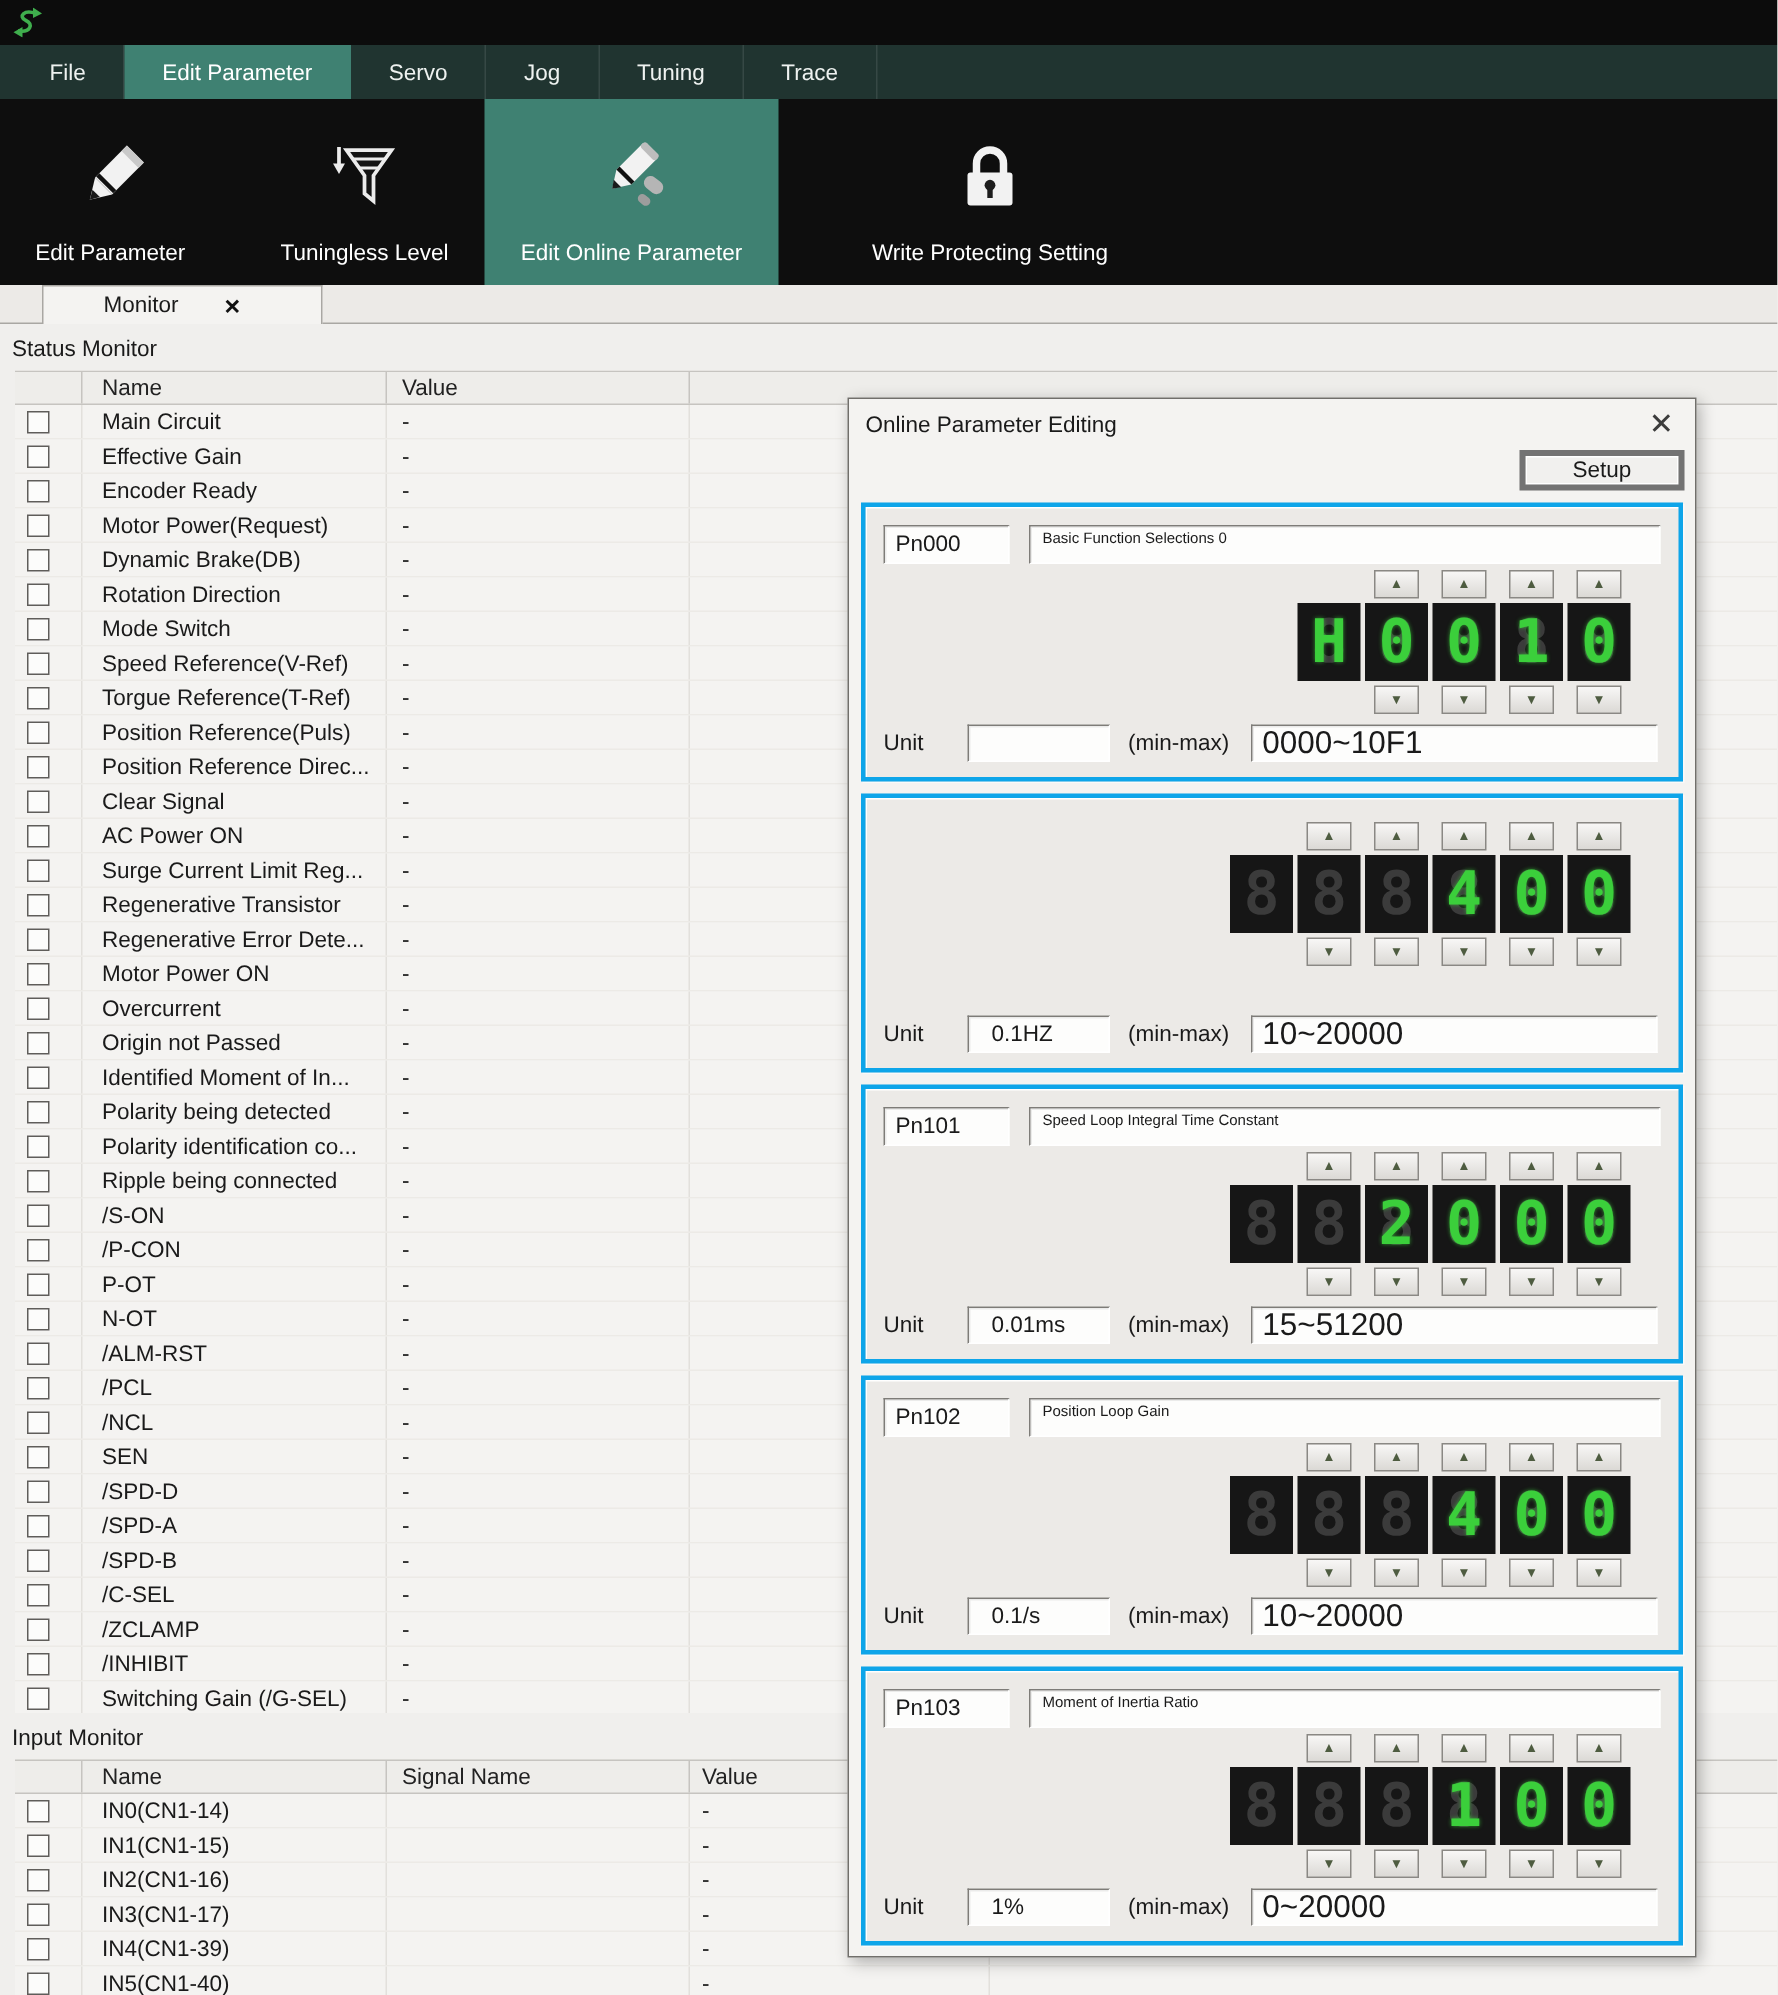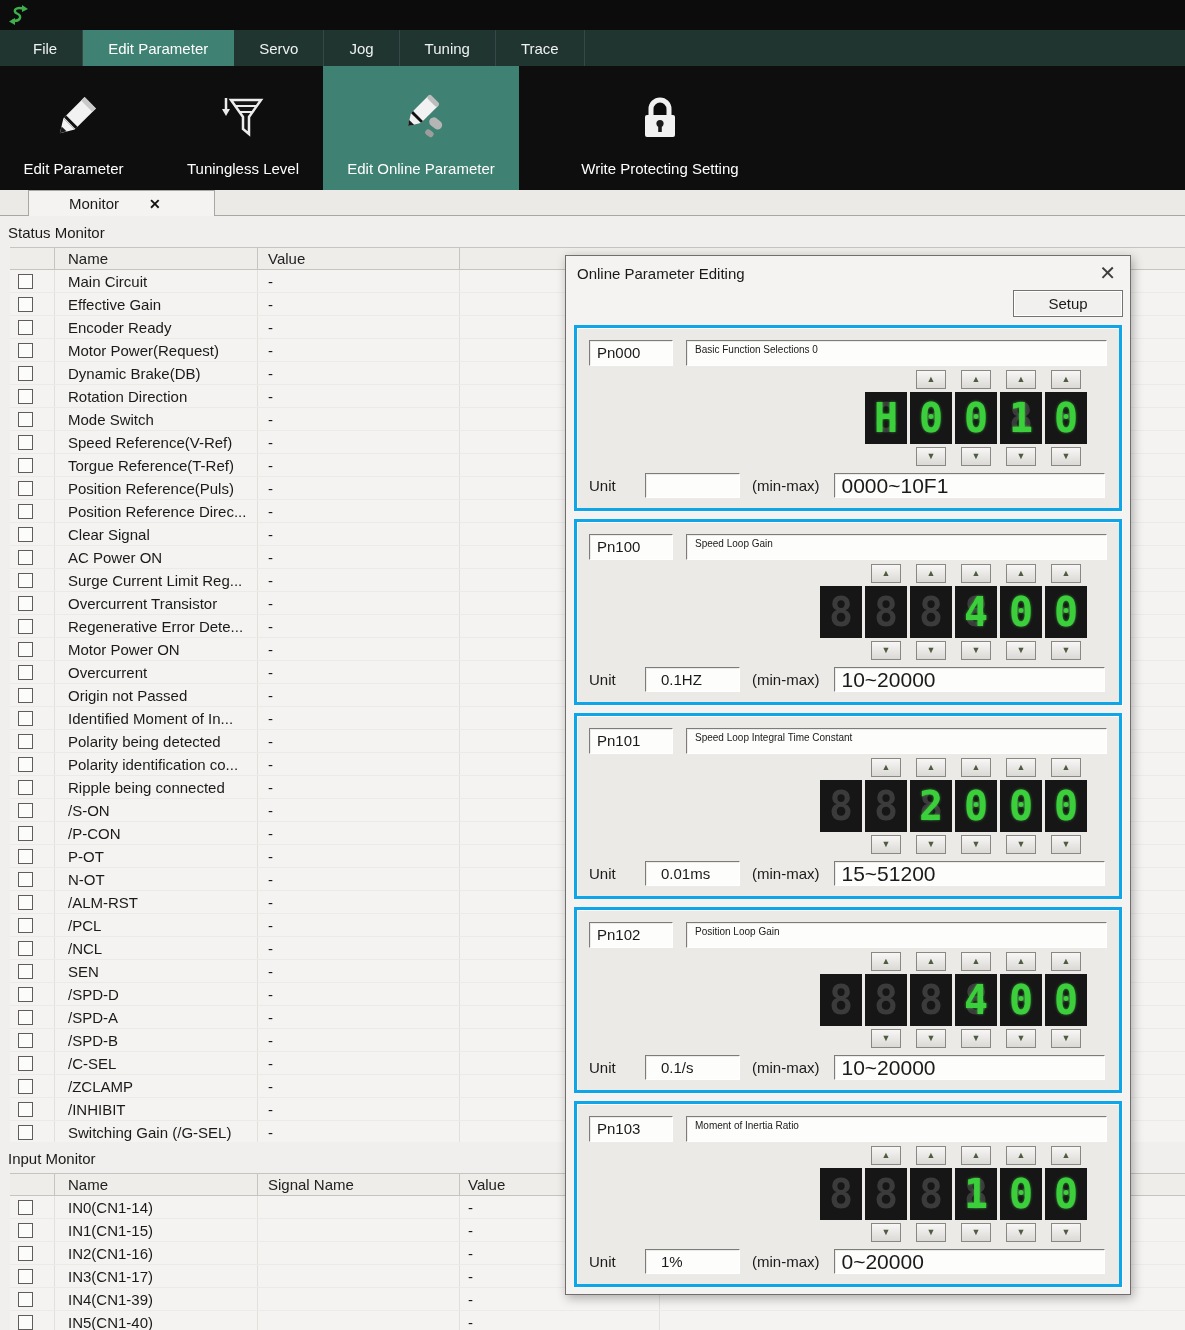--- a/index.html
+++ b/index.html
@@ -39,26 +39,26 @@
   .thead .c-name{border-right:1px solid #c6c4c0}
   .c-value,.c-signal{width:202px;height:100%;display:flex;align-items:center;padding-left:10px;border-right:1px solid #e2e0dc;overflow:hidden;white-space:nowrap}
   .thead .c-value,.thead .c-signal{border-right:1px solid #c6c4c0}
   .c-value2{width:200px;height:100%;display:flex;align-items:center;padding-left:8px;border-right:1px solid #e2e0dc;overflow:hidden;white-space:nowrap}
   .thead .c-value2{border-right:1px solid #c6c4c0}
   .c-rest{flex:1;height:100%}
   .cb{width:15px;height:15px;border:1px solid #5f5d5a;background:#fcfcfb;display:inline-block}
   .status-wrap{height:895px;overflow:hidden}
 
   
-  .dialog{position:absolute;left:565px;top:255px;width:566px;height:1040px;background:#f4f3f1;
+  .dialog{position:absolute;left:565px;top:265px;width:566px;height:1040px;background:#f4f3f1;
     border:1px solid #716f6b;box-shadow:2px 3px 10px rgba(0,0,0,.30)}
   .dlg-title{height:34px;display:flex;align-items:center;justify-content:space-between;padding:0 14px 0 11px;font-size:15px}
   .dlg-close{font-size:20px;color:#3c3c3c;line-height:1}
   .dlg-setup-row{display:flex;justify-content:flex-end;padding:0 7px 8px}
-  .btn-setup{width:110px;height:27px;background:#f1f0ee;border:1px solid #737373;
+  .btn-setup{width:110px;height:27px;background:#f1f0ee;border:4px solid #737373;
     box-shadow:inset 0 0 0 1px #fff;font-size:15px;display:flex;align-items:center;justify-content:center}
   .groups{padding:0 8px;display:flex;flex-direction:column;gap:8px}
   .pgroup{height:186px;background:#eceae7;border:3px solid #0ea5e9;
     box-shadow:inset 1px 1px 0 #fff,1px 1px 0 #fbfaf9;padding:12px 12px 10px;display:flex;flex-direction:column}
   .inset{background:#fdfdfc;border:1px solid;border-color:#7e7c78 #fff #fff #7e7c78;
     box-shadow:inset 1px 1px 0 rgba(0,0,0,.07)}
   .pg-head{display:flex;align-items:center}
   .pcode{width:84px;height:26px;padding:3px 7px;font-size:15px}
   .pname{margin-left:13px;flex:1;height:26px;padding:3px 8px;font-size:10px;white-space:nowrap;overflow:hidden}
   .seg-grid{display:grid;gap:3px;justify-items:center;align-self:flex-end;margin:4px 20px 0 0}
@@ -295,21 +295,21 @@
           </div>
     <div class="c-name">Surge Current Limit Reg...</div>
     <div class="c-value">-</div>
     <div class="c-rest"></div>
   </div>
 
   <div class="trow">
     <div class="c-check">
             <span class="cb"></span>
           </div>
-    <div class="c-name">Overcurrent Transistor</div>
+    <div class="c-name">Regenerative Transistor</div>
     <div class="c-value">-</div>
     <div class="c-rest"></div>
   </div>
 
   <div class="trow">
     <div class="c-check">
             <span class="cb"></span>
           </div>
     <div class="c-name">Regenerative Error Dete...</div>
     <div class="c-value">-</div>
@@ -656,24 +656,20 @@
         </div>
     <div class="unit-row">
       <span class="unit-label">Unit</span>
       <div class="unit-box inset"></div>
       <span class="minmax">(min-max)</span>
       <div class="range-box inset">0000~10F1</div>
     </div>
   </div>
 
   <div class="pgroup">
-    <div class="pg-head">
-      <div class="pcode inset">Pn100</div>
-      <div class="pname inset">Speed Loop Gain</div>
-    </div>
     <div class="seg-grid" style="grid-template-columns: repeat(6, 42px);">
           <div class="arrow-ph"></div>
           <div class="arrow-btn">
             <span>▲</span>
           </div>
           <div class="arrow-btn">
             <span>▲</span>
           </div>
           <div class="arrow-btn">
             <span>▲</span>

